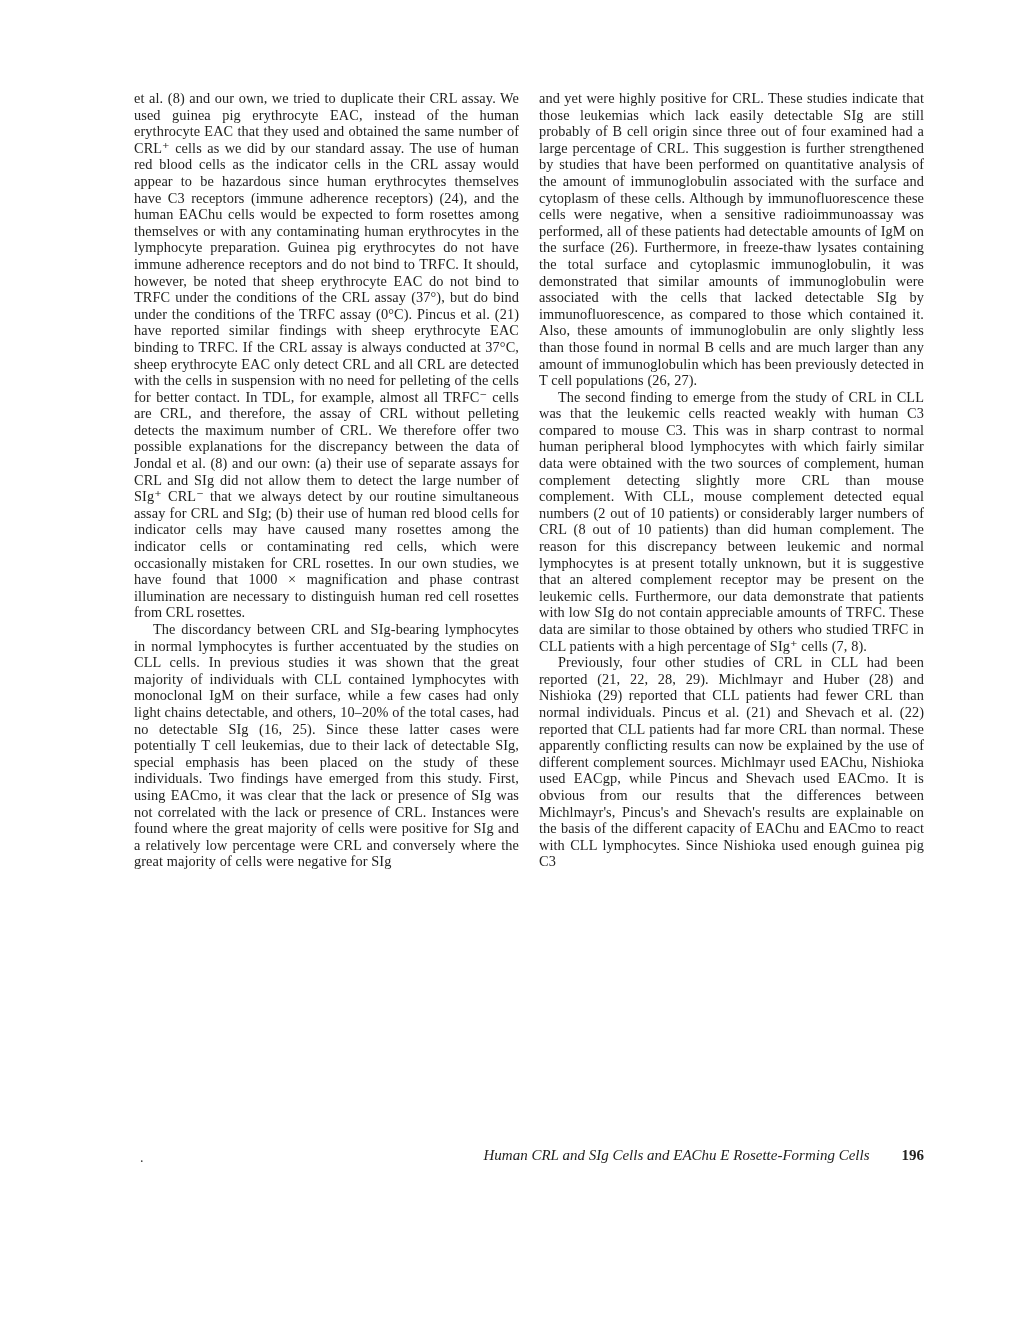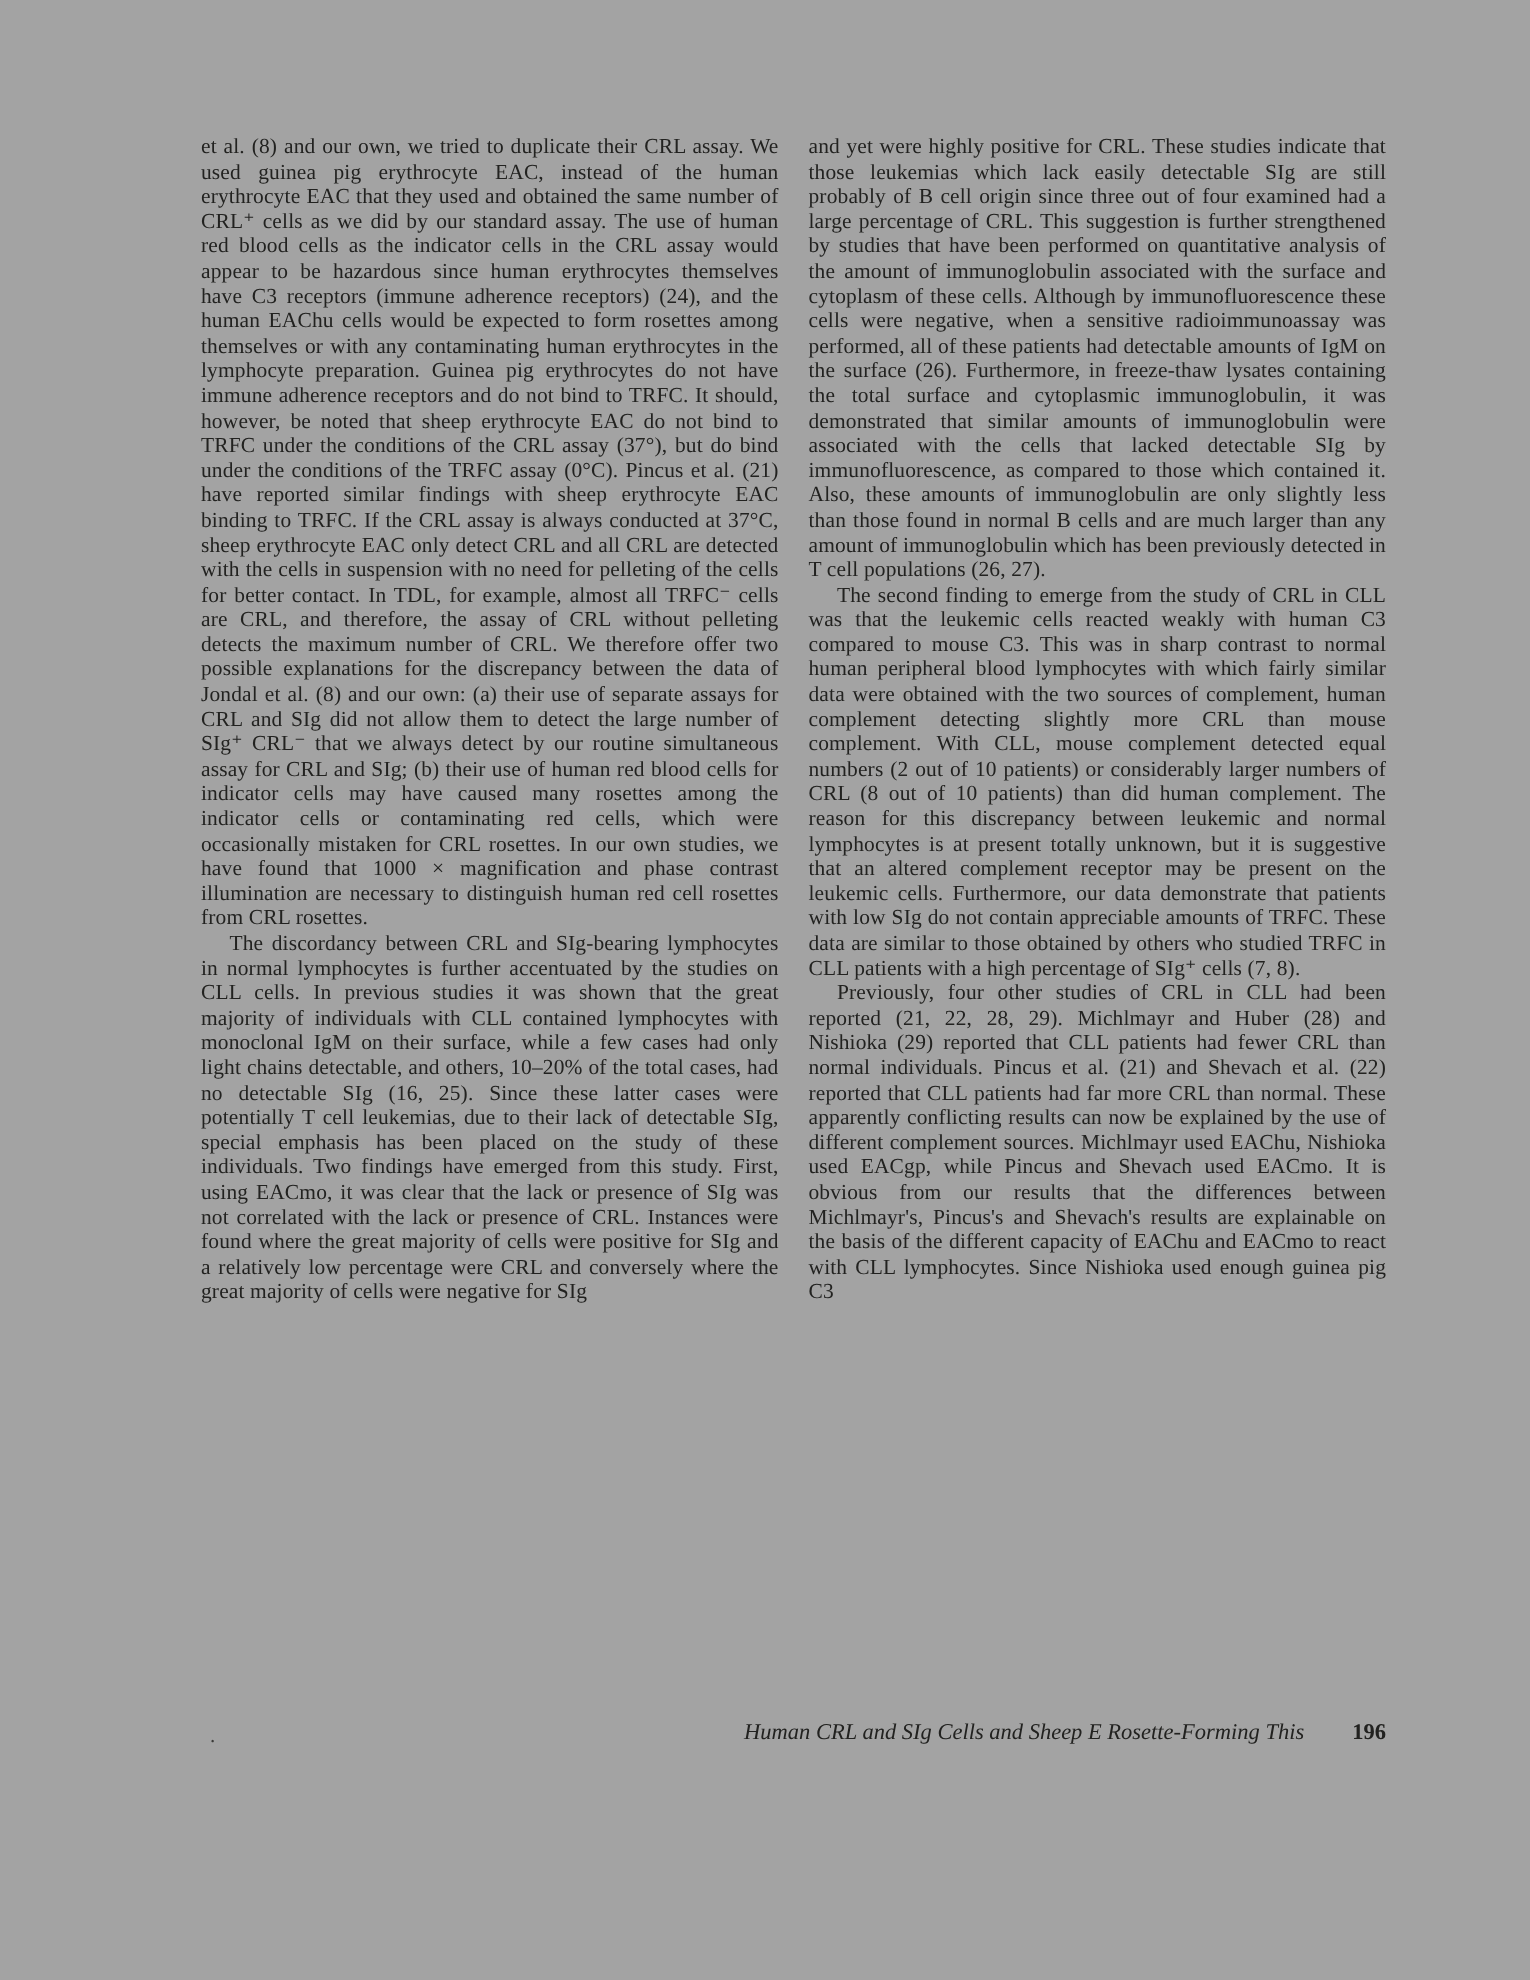--- a/index.html
+++ b/index.html
@@ -5,21 +5,21 @@
   html, body {
     margin: 0;
     padding: 0;
     background: #e8e8e6;
   }
   .page {
     position: relative;
     width: 1020px;
     height: 1320px;
     margin: 0 auto;
-    background: #a3a3a3;
+    background: #ffffff;
     font-family: "Liberation Serif", "DejaVu Serif", serif;
     color: #222220;
     overflow: hidden;
   }
   .content {
     position: absolute;
     top: 90px;
     left: 134px;
     right: 96px;
     display: flex;
@@ -80,17 +80,17 @@
       <p>and yet were highly positive for CRL. These studies indicate that those leukemias which lack easily detectable SIg are still probably of B cell origin since three out of four examined had a large percentage of CRL. This suggestion is further strengthened by studies that have been performed on quantitative analysis of the amount of immunoglobulin associated with the surface and cytoplasm of these cells. Although by immunofluorescence these cells were negative, when a sensitive radioimmunoassay was performed, all of these patients had detectable amounts of IgM on the surface (26). Furthermore, in freeze-thaw lysates containing the total surface and cytoplasmic immunoglobulin, it was demonstrated that similar amounts of immunoglobulin were associated with the cells that lacked detectable SIg by immunofluorescence, as compared to those which contained it. Also, these amounts of immunoglobulin are only slightly less than those found in normal B cells and are much larger than any amount of immunoglobulin which has been previously detected in T cell populations (26, 27).</p>
       <p class="indent">The second finding to emerge from the study of CRL in CLL was that the leukemic cells reacted weakly with human C3 compared to mouse C3. This was in sharp contrast to normal human peripheral blood lymphocytes with which fairly similar data were obtained with the two sources of complement, human complement detecting slightly more CRL than mouse complement. With CLL, mouse complement detected equal numbers (2 out of 10 patients) or considerably larger numbers of CRL (8 out of 10 patients) than did human complement. The reason for this discrepancy between leukemic and normal lymphocytes is at present totally unknown, but it is suggestive that an altered complement receptor may be present on the leukemic cells. Furthermore, our data demonstrate that patients with low SIg do not contain appreciable amounts of TRFC. These data are similar to those obtained by others who studied TRFC in CLL patients with a high percentage of SIg⁺ cells (7, 8).</p>
       <p class="indent">Previously, four other studies of CRL in CLL had been reported (21, 22, 28, 29). Michlmayr and Huber (28) and Nishioka (29) reported that CLL patients had fewer CRL than normal individuals. Pincus et al. (21) and Shevach et al. (22) reported that CLL patients had far more CRL than normal. These apparently conflicting results can now be explained by the use of different complement sources. Michlmayr used EAChu, Nishioka used EACgp, while Pincus and Shevach used EACmo. It is obvious from our results that the differences between Michlmayr's, Pincus's and Shevach's results are explainable on the basis of the different capacity of EAChu and EACmo to react with CLL lymphocytes. Since Nishioka used enough guinea pig C3</p>
     </div>
 
   </div>
 
   <span class="stray-mark">.</span>
 
   <div class="footer">
-    <span class="running-title">Human CRL and SIg Cells and Sheep E Rosette-Forming This</span>
+    <span class="running-title">Human CRL and SIg Cells and EAChu E Rosette-Forming Cells</span>
     <span class="page-number">196</span>
   </div>
 
 </div>
 
 </body></html>

